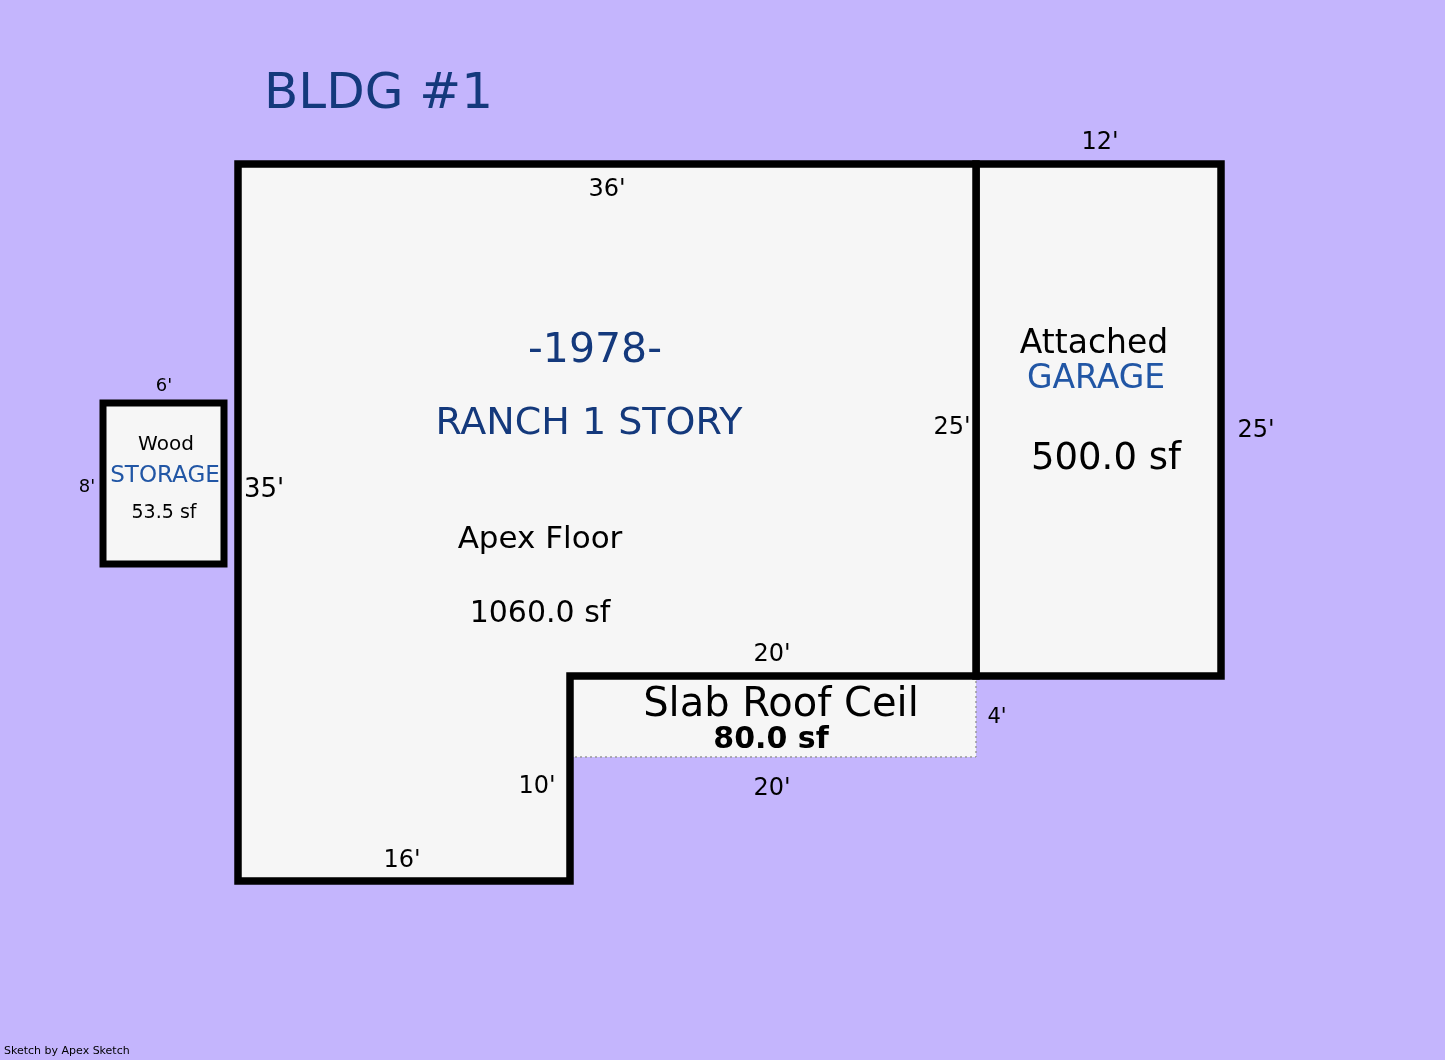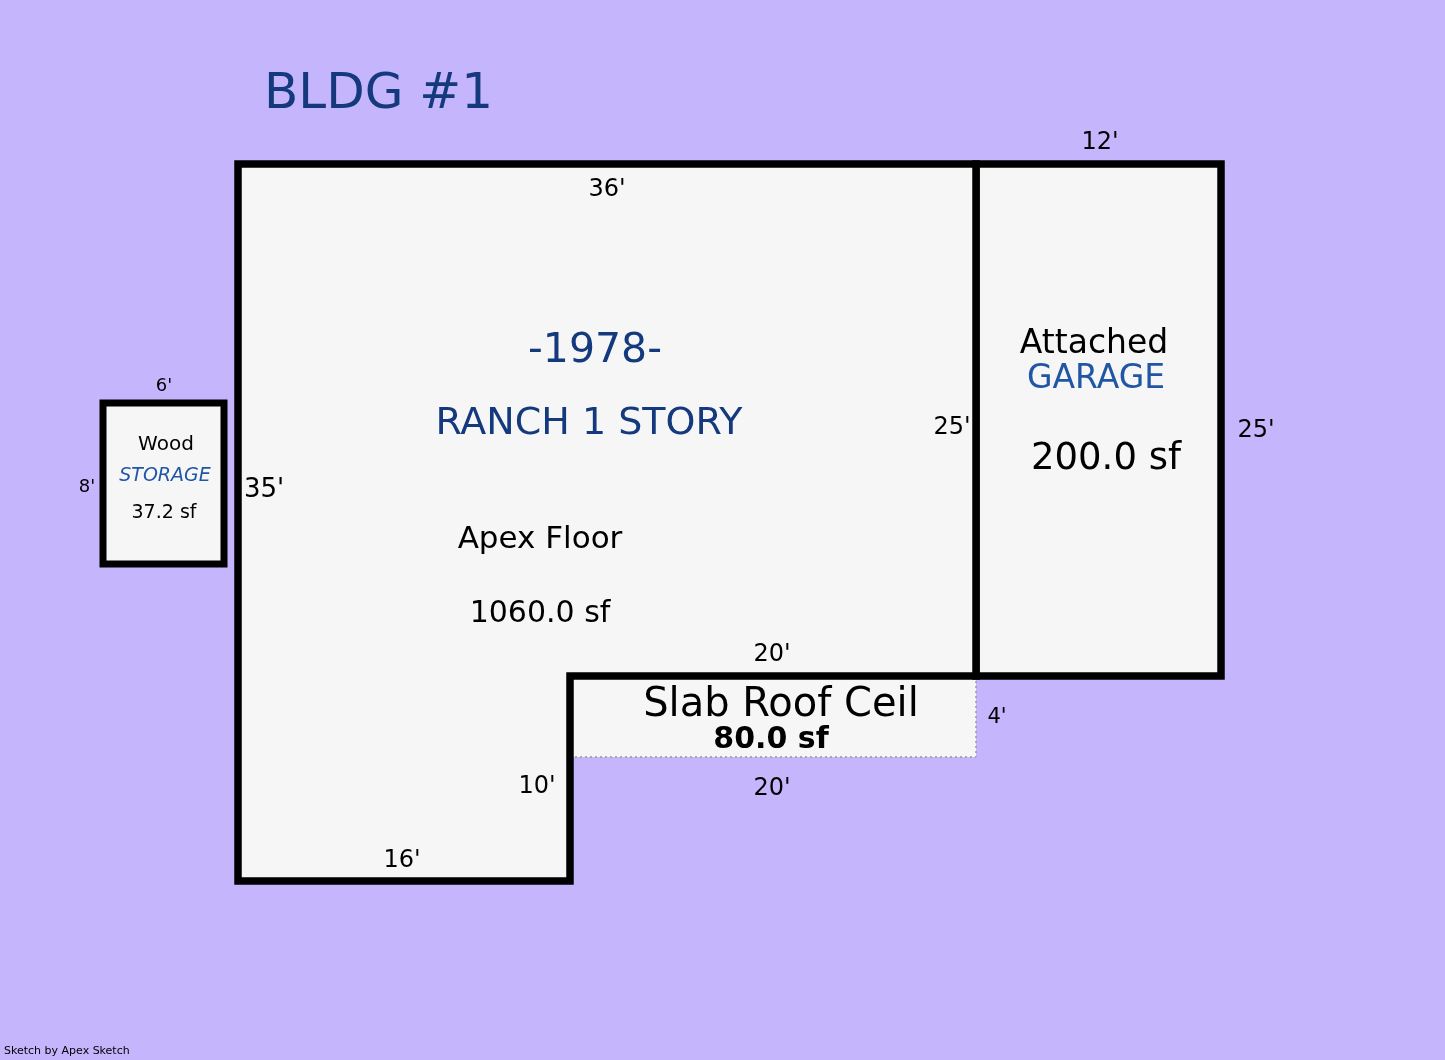--- a/index.html
+++ b/index.html
@@ -49,21 +49,21 @@
   .floor-name { left: 540px; top: 537px; font-size: 31px; }
   .floor-area { left: 540px; top: 612px; font-size: 30px; }
 
   
   .garage-l1   { left: 1094px; top: 341px; font-size: 33px; }
   .garage-l2   { left: 1096px; top: 376px; font-size: 33px; }
   .garage-area { left: 1106px; top: 456px; font-size: 37px; }
 
   
   .storage-l1   { left: 166px; top: 443px; font-size: 20px; }
-  .storage-l2   { left: 165px; top: 474px; font-size: 19px; font-style: italic; }
+  .storage-l2   { left: 165px; top: 474px; font-size: 23px; }
   .storage-area { left: 164px; top: 511px; font-size: 19px; }
 
   
   .slab-name { left: 781px; top: 702px; font-size: 40px; text-align: right; }
   .slab-area { left: 771px; top: 738px; font-size: 30px; font-weight: bold; }
 
   
   .dim { font-size: 24px; }
   .dim-garage-top   { left: 1100px; top: 141px; }
   .dim-house-top    { left: 607px;  top: 188px; }
@@ -110,25 +110,25 @@
 
   <div class="title">BLDG #1</div>
 
   <div class="lbl navy year">-1978-</div>
   <div class="lbl navy bstyle">RANCH 1 STORY</div>
   <div class="lbl floor-name">Apex Floor</div>
   <div class="lbl floor-area">1060.0 sf</div>
 
   <div class="lbl garage-l1">Attached</div>
   <div class="lbl blue garage-l2">GARAGE</div>
-  <div class="lbl garage-area">200.0 sf</div>
+  <div class="lbl garage-area">500.0 sf</div>
 
   <div class="lbl storage-l1">Wood</div>
   <div class="lbl blue storage-l2">STORAGE</div>
-  <div class="lbl storage-area">37.2 sf</div>
+  <div class="lbl storage-area">53.5 sf</div>
 
   <div class="lbl slab-name">Slab Roof Ceil</div>
   <div class="lbl slab-area">80.0 sf</div>
 
   <div class="lbl dim dim-garage-top">12'</div>
   <div class="lbl dim dim-house-top">36'</div>
   <div class="lbl dim dim-house-right">25'</div>
   <div class="lbl dim dim-garage-right">25'</div>
   <div class="lbl dim dim-house-left">35'</div>
   <div class="lbl dim dim-storage-top">6'</div>

